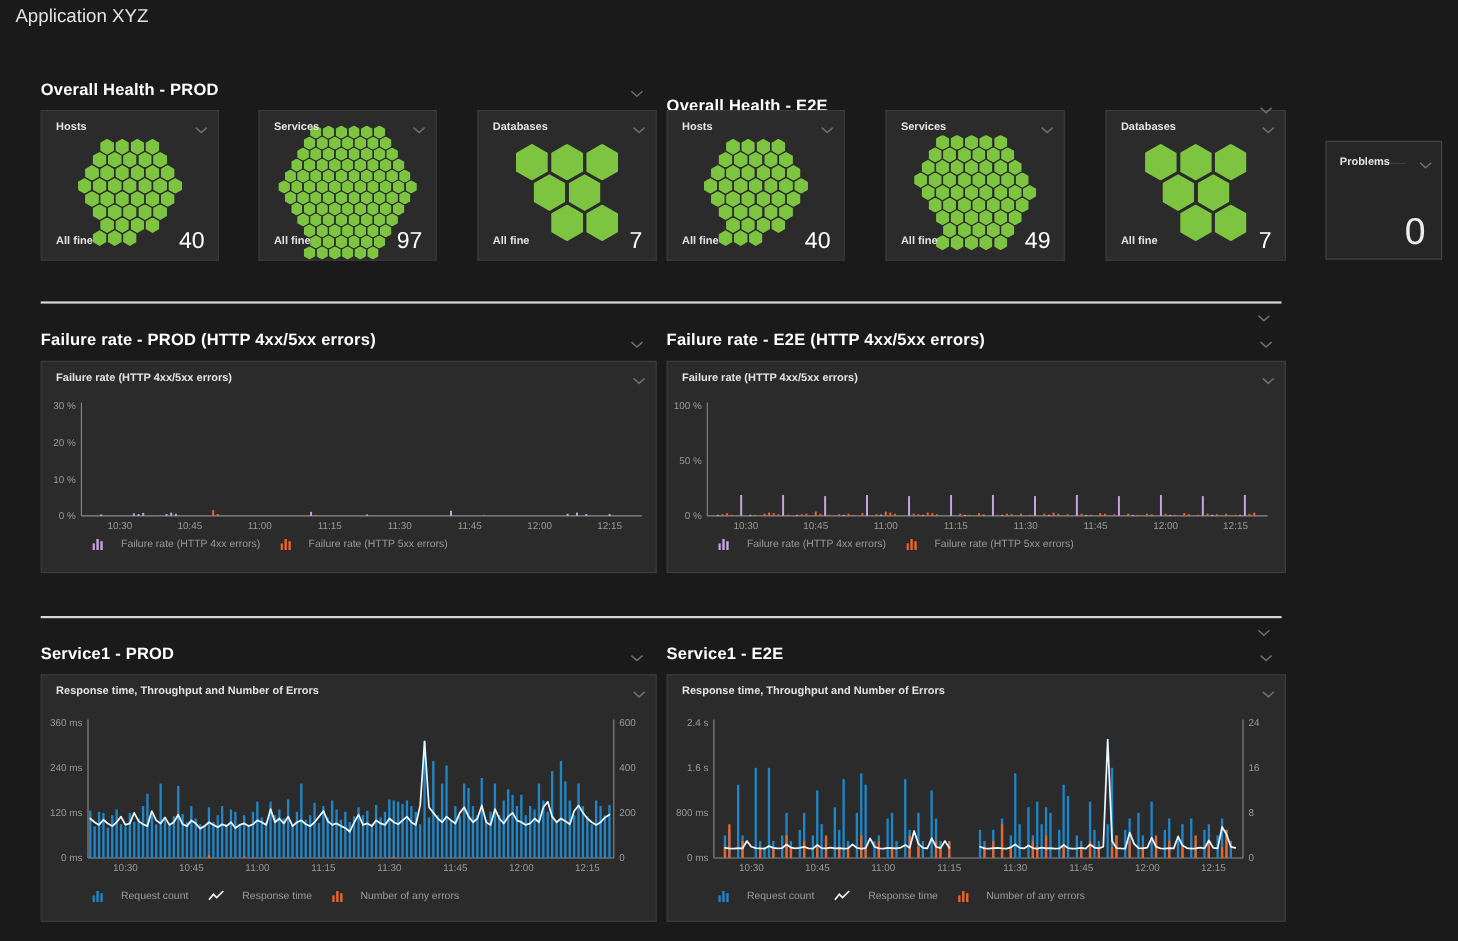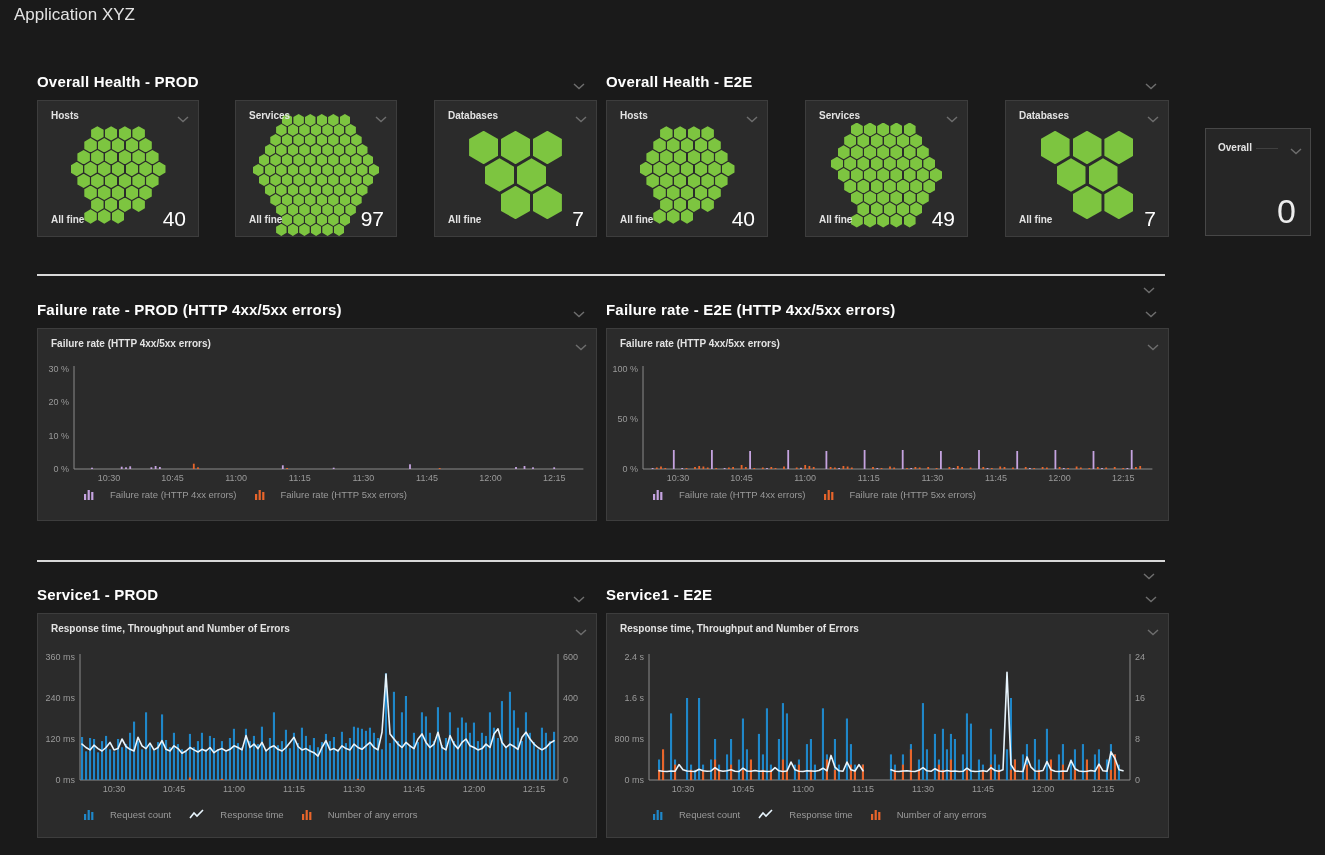--- a/index.html
+++ b/index.html
@@ -31,21 +31,21 @@
 <body>
 
 <div class="page-title">Application XYZ</div>
 
 <div class="section-h" style="left:37px;top:73px;width:560px;">
   <span>Overall Health - PROD</span>
   <span class="chev" style="right:12px;"><svg width="12" height="7">
         <polyline points="1,1 6,5.5 11,1" fill="none" stroke="#6e6e6e" stroke-width="1.4"></polyline>
       </svg></span>
 </div>
-<div class="section-h" style="left:606px;top:73px;width:563px;">
+<div class="section-h" style="left:606px;top:88px;width:563px;">
   <span>Overall Health - E2E</span>
   <span class="chev" style="right:12px;"><svg width="12" height="7">
         <polyline points="1,1 6,5.5 11,1" fill="none" stroke="#6e6e6e" stroke-width="1.4"></polyline>
       </svg></span>
 </div>
 
 <div class="tile" style="left:37px;top:100px;width:162px;height:137px;">
   <div class="hexwrap">
       <div class="hex" style="left: 73.8px; top: 60.8px; width: 12.5px; height: 14.4px; background: rgb(125, 197, 64);"></div>
       <div class="hex" style="left: 66.9px; top: 72.7px; width: 12.5px; height: 14.4px; background: rgb(125, 197, 64);"></div>
@@ -348,21 +348,21 @@
     </div>
   <div class="tile-title">Databases</div>
   <span class="chev"><svg width="12" height="7">
         <polyline points="1,1 6,5.5 11,1" fill="none" stroke="#6e6e6e" stroke-width="1.4"></polyline>
       </svg></span>
   <div class="allfine">All fine</div>
   <div class="count">7</div>
 </div>
 
 <div class="tile problems-tile" style="left:1205px;top:128px;width:106px;height:108px;">
-  <div class="tile-title" style="left:12px;top:13px;">Overall</div>
+  <div class="tile-title" style="left:12px;top:13px;">Problems</div>
   <div class="problems-dash"></div>
   <span class="chev" style="top:12px;right:8px;"><svg width="12" height="7">
         <polyline points="1,1 6,5.5 11,1" fill="none" stroke="#6e6e6e" stroke-width="1.4"></polyline>
       </svg></span>
   <div class="problems-count">0</div>
 </div>
 
 <div class="divider" style="left:37px;top:274px;width:1128px;"></div>
 <span class="div-chev" style="left:1143px;top:280px;"><svg width="12" height="7">
       <polyline points="1,1 6,5.5 11,1" fill="none" stroke="#6e6e6e" stroke-width="1.4"></polyline>

